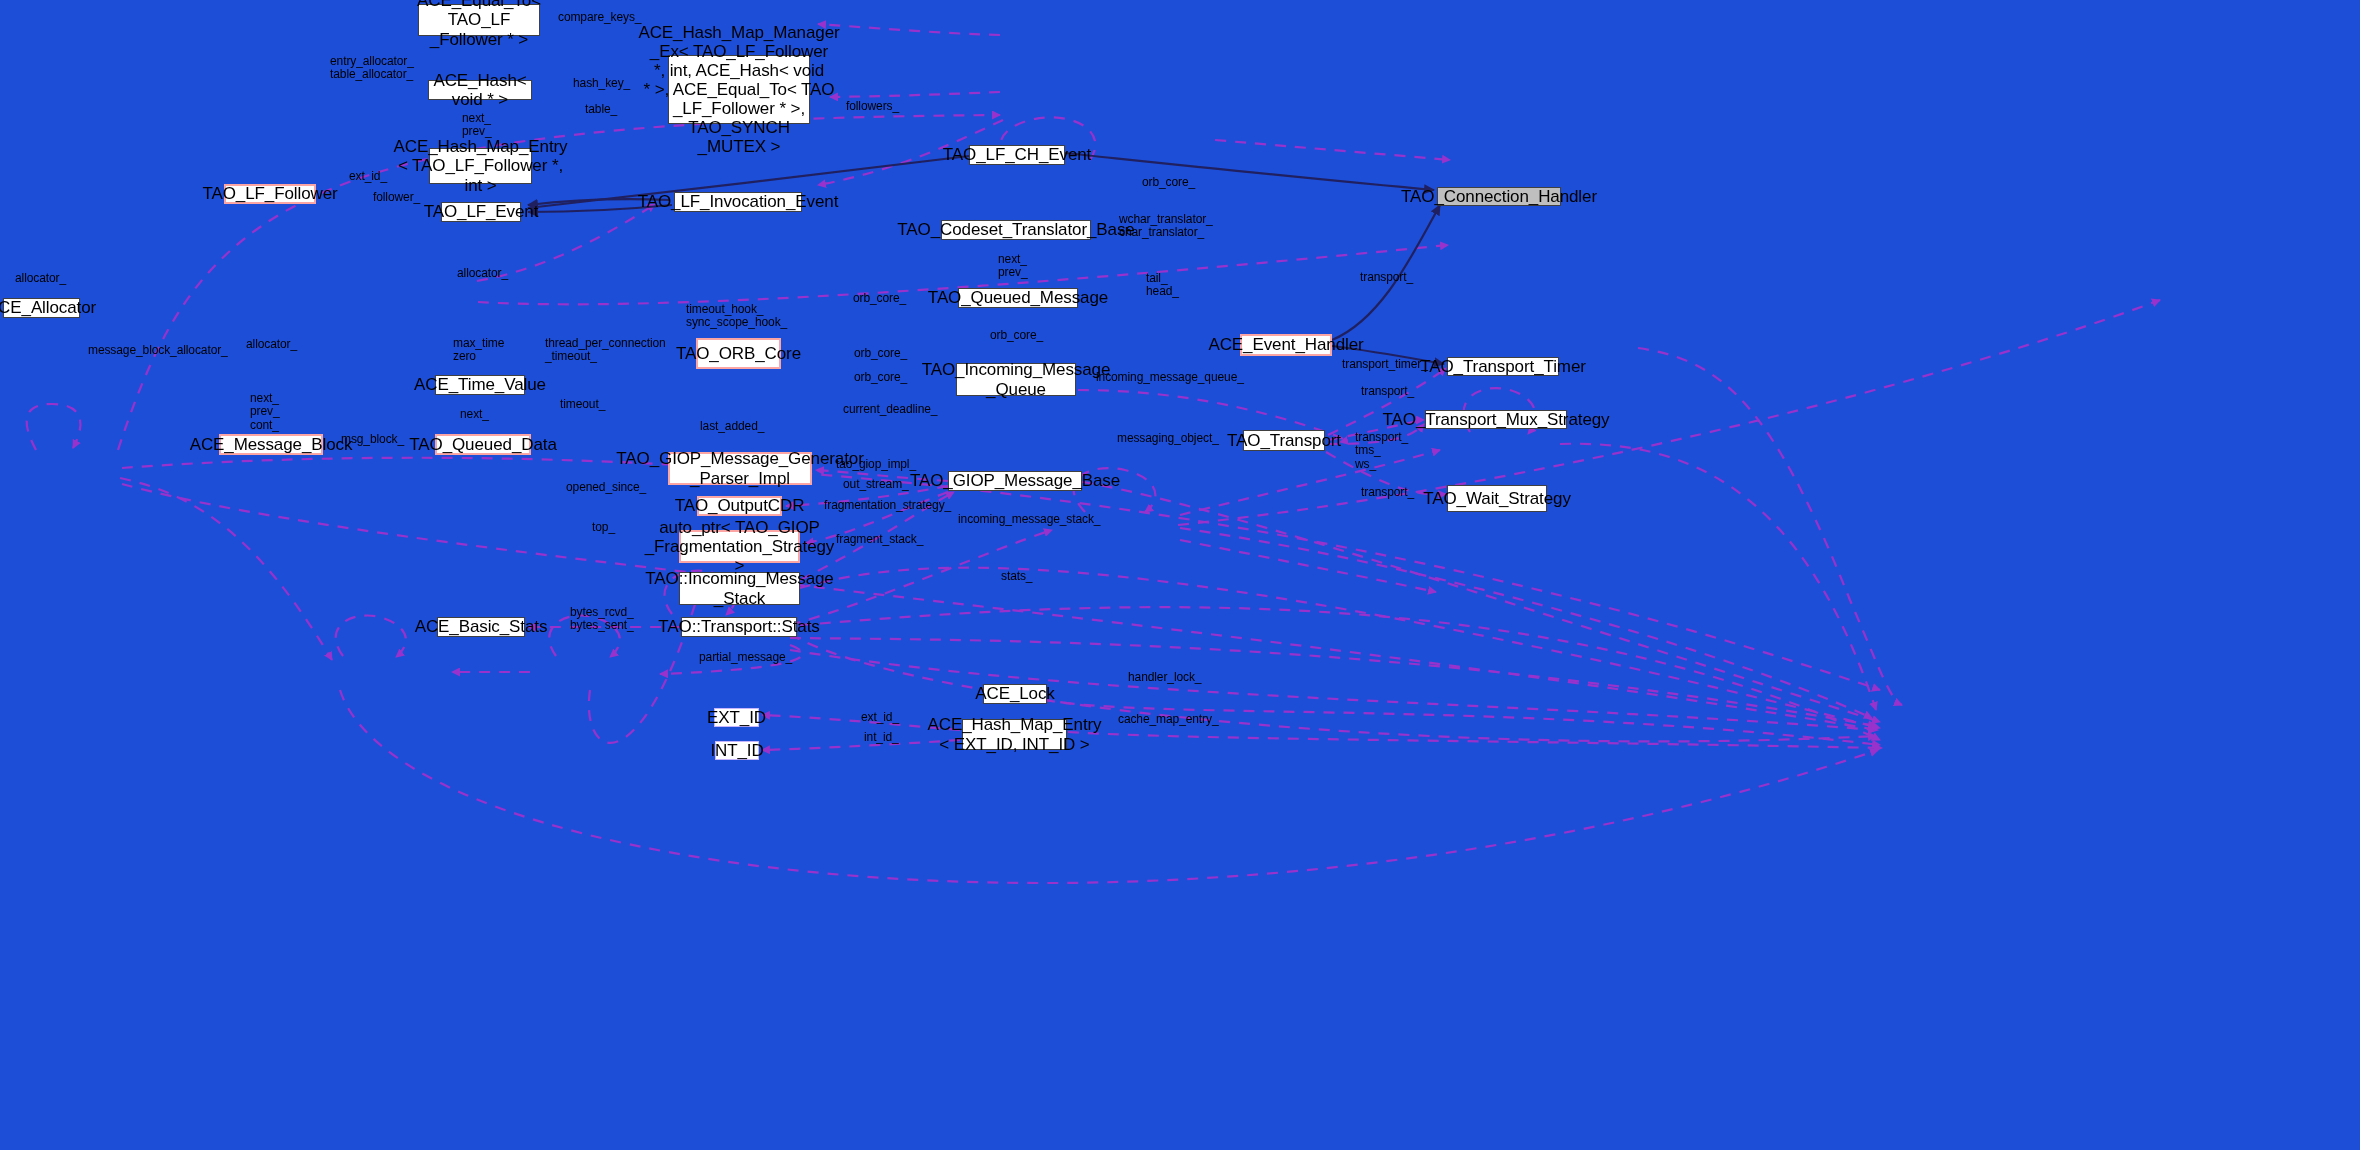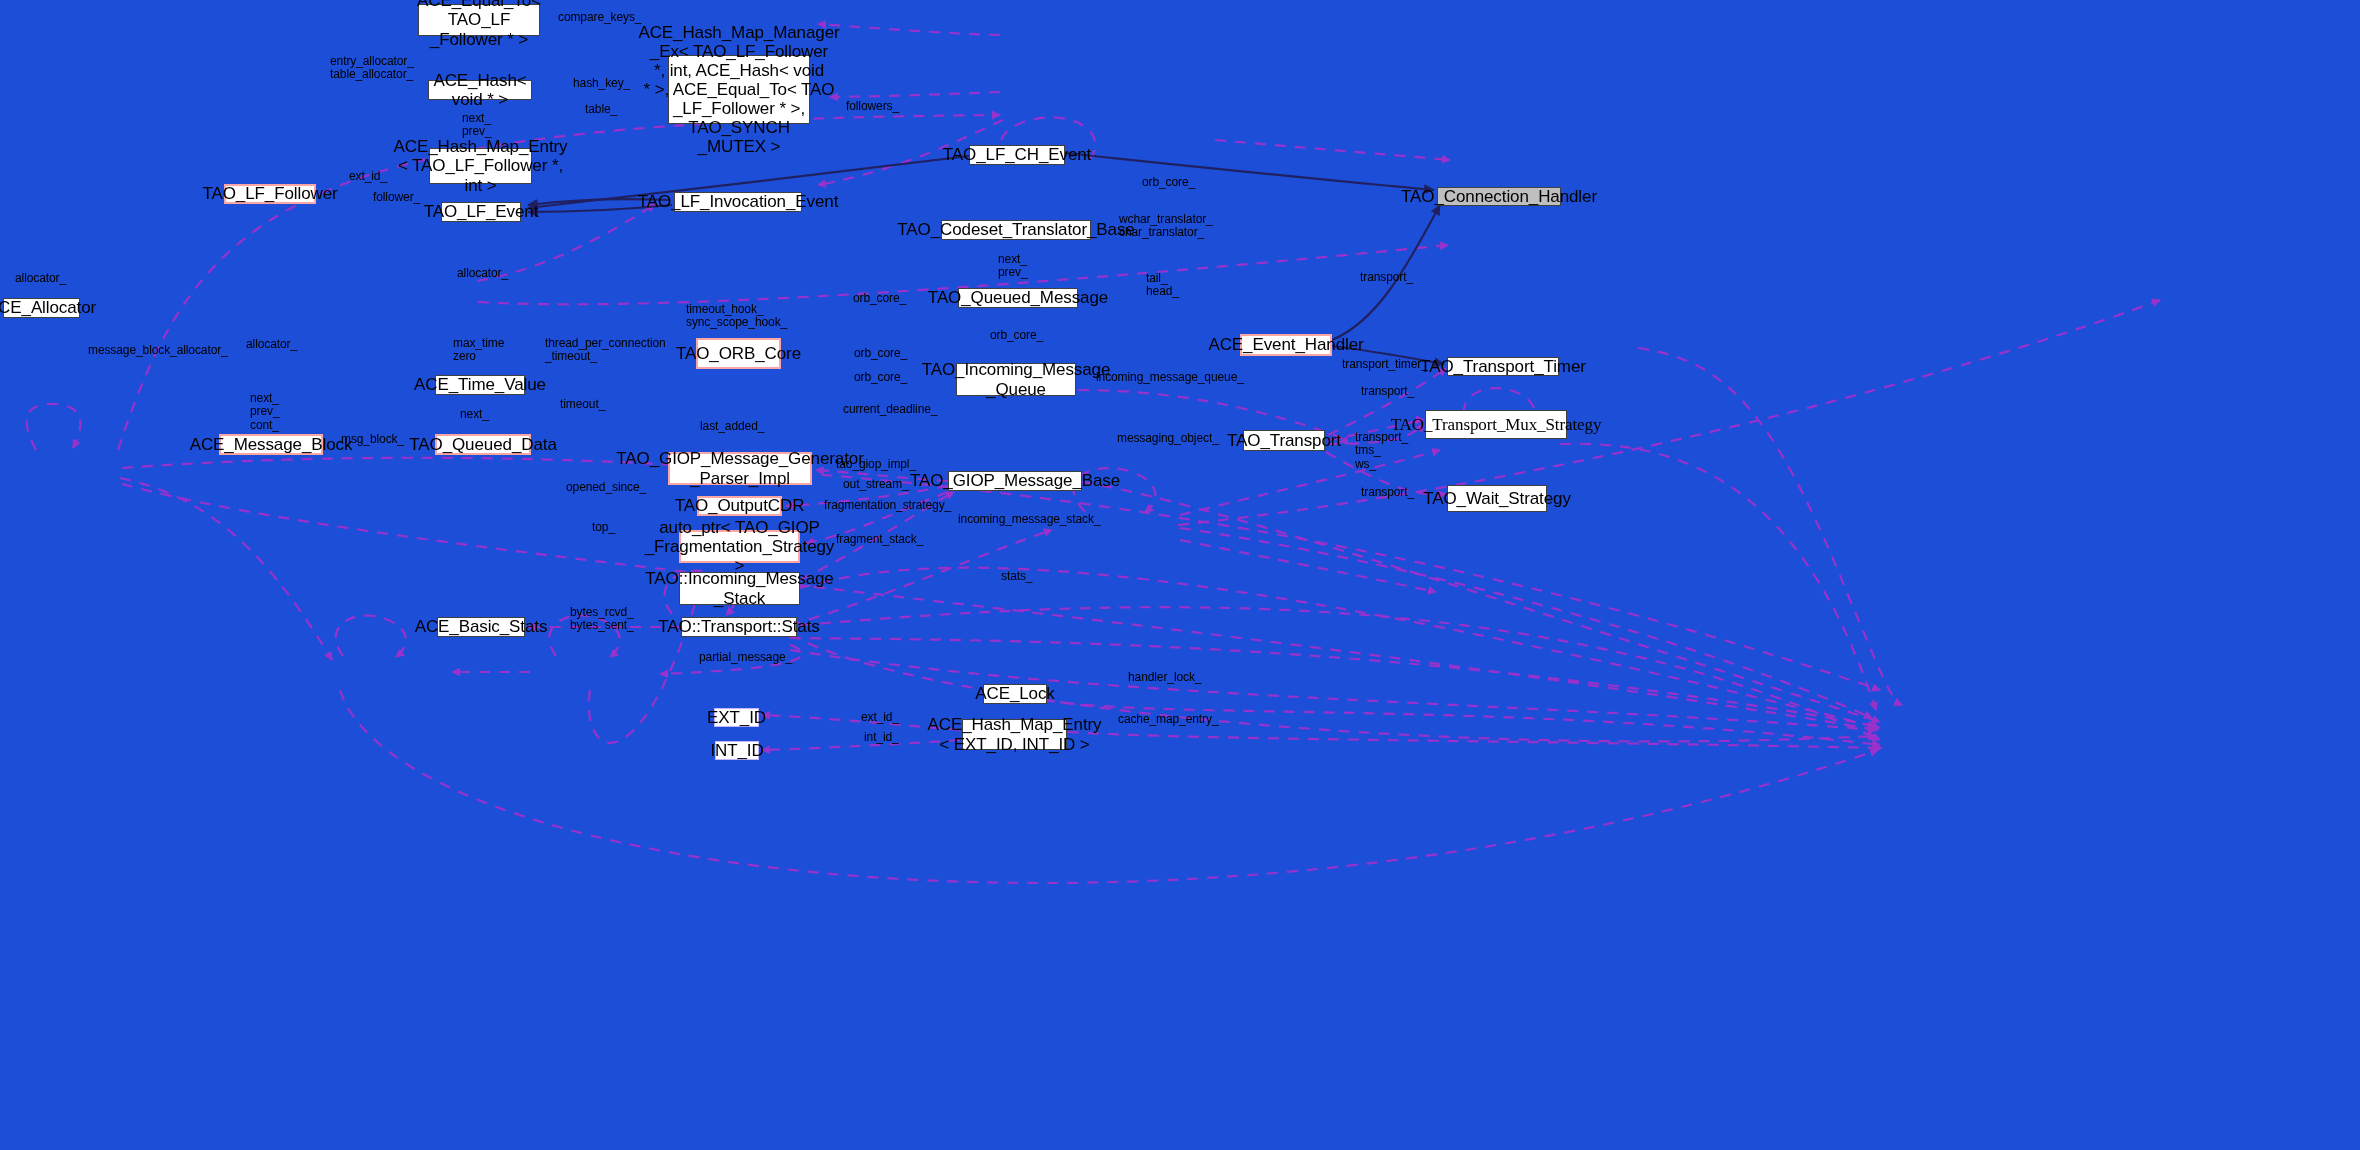--- a/index.html
+++ b/index.html
@@ -151,21 +151,21 @@
     <div class="node" style="left: 958px; top: 288px; width: 120px; height: 20px;">TAO_Queued_Message</div>
     <div class="node red" style="left: 1240px; top: 334px; width: 92px; height: 22px;">ACE_Event_Handler</div>
     <div class="node red" style="left: 696px; top: 338px; width: 85px; height: 31px;">TAO_ORB_Core</div>
     <div class="node" style="left: 1447px; top: 357px; width: 112px; height: 19px;">TAO_Transport_Timer</div>
     <div class="node" style="left: 956px; top: 363px; width: 120px; height: 33px;">TAO_Incoming_Message
 _Queue</div>
     <div class="node" style="left: 435px; top: 375px; width: 90px; height: 20px;">ACE_Time_Value</div>
     <div class="node red" style="left: 219px; top: 434px; width: 104px; height: 21px;">ACE_Message_Block</div>
     <div class="node red" style="left: 435px; top: 434px; width: 96px; height: 21px;">TAO_Queued_Data</div>
     <div class="node" style="left: 1243px; top: 430px; width: 82px; height: 21px;">TAO_Transport</div>
-    <div class="node" style="left: 1425px; top: 410px; width: 142px; height: 29px; font-family: Liberation Serif, serif;">TAO_Transport_Mux_Strategy</div>
+    <div class="node" style="left: 1425px; top: 410px; width: 142px; height: 19px;">TAO_Transport_Mux_Strategy</div>
     <div class="node" style="left: 1447px; top: 485px; width: 100px; height: 27px;">TAO_Wait_Strategy</div>
     <div class="node red" style="left: 668px; top: 452px; width: 144px; height: 33px;">TAO_GIOP_Message_Generator
 _Parser_Impl</div>
     <div class="node red" style="left: 697px; top: 496px; width: 85px; height: 20px;">TAO_OutputCDR</div>
     <div class="node" style="left: 948px; top: 471px; width: 134px; height: 20px;">TAO_GIOP_Message_Base</div>
     <div class="node red" style="left: 679px; top: 530px; width: 121px; height: 33px;">auto_ptr&lt; TAO_GIOP
 _Fragmentation_Strategy &gt;</div>
     <div class="node" style="left: 679px; top: 572px; width: 121px; height: 33px;">TAO::Incoming_Message
 _Stack</div>
     <div class="node" style="left: 437px; top: 617px; width: 88px; height: 20px;">ACE_Basic_Stats</div>

